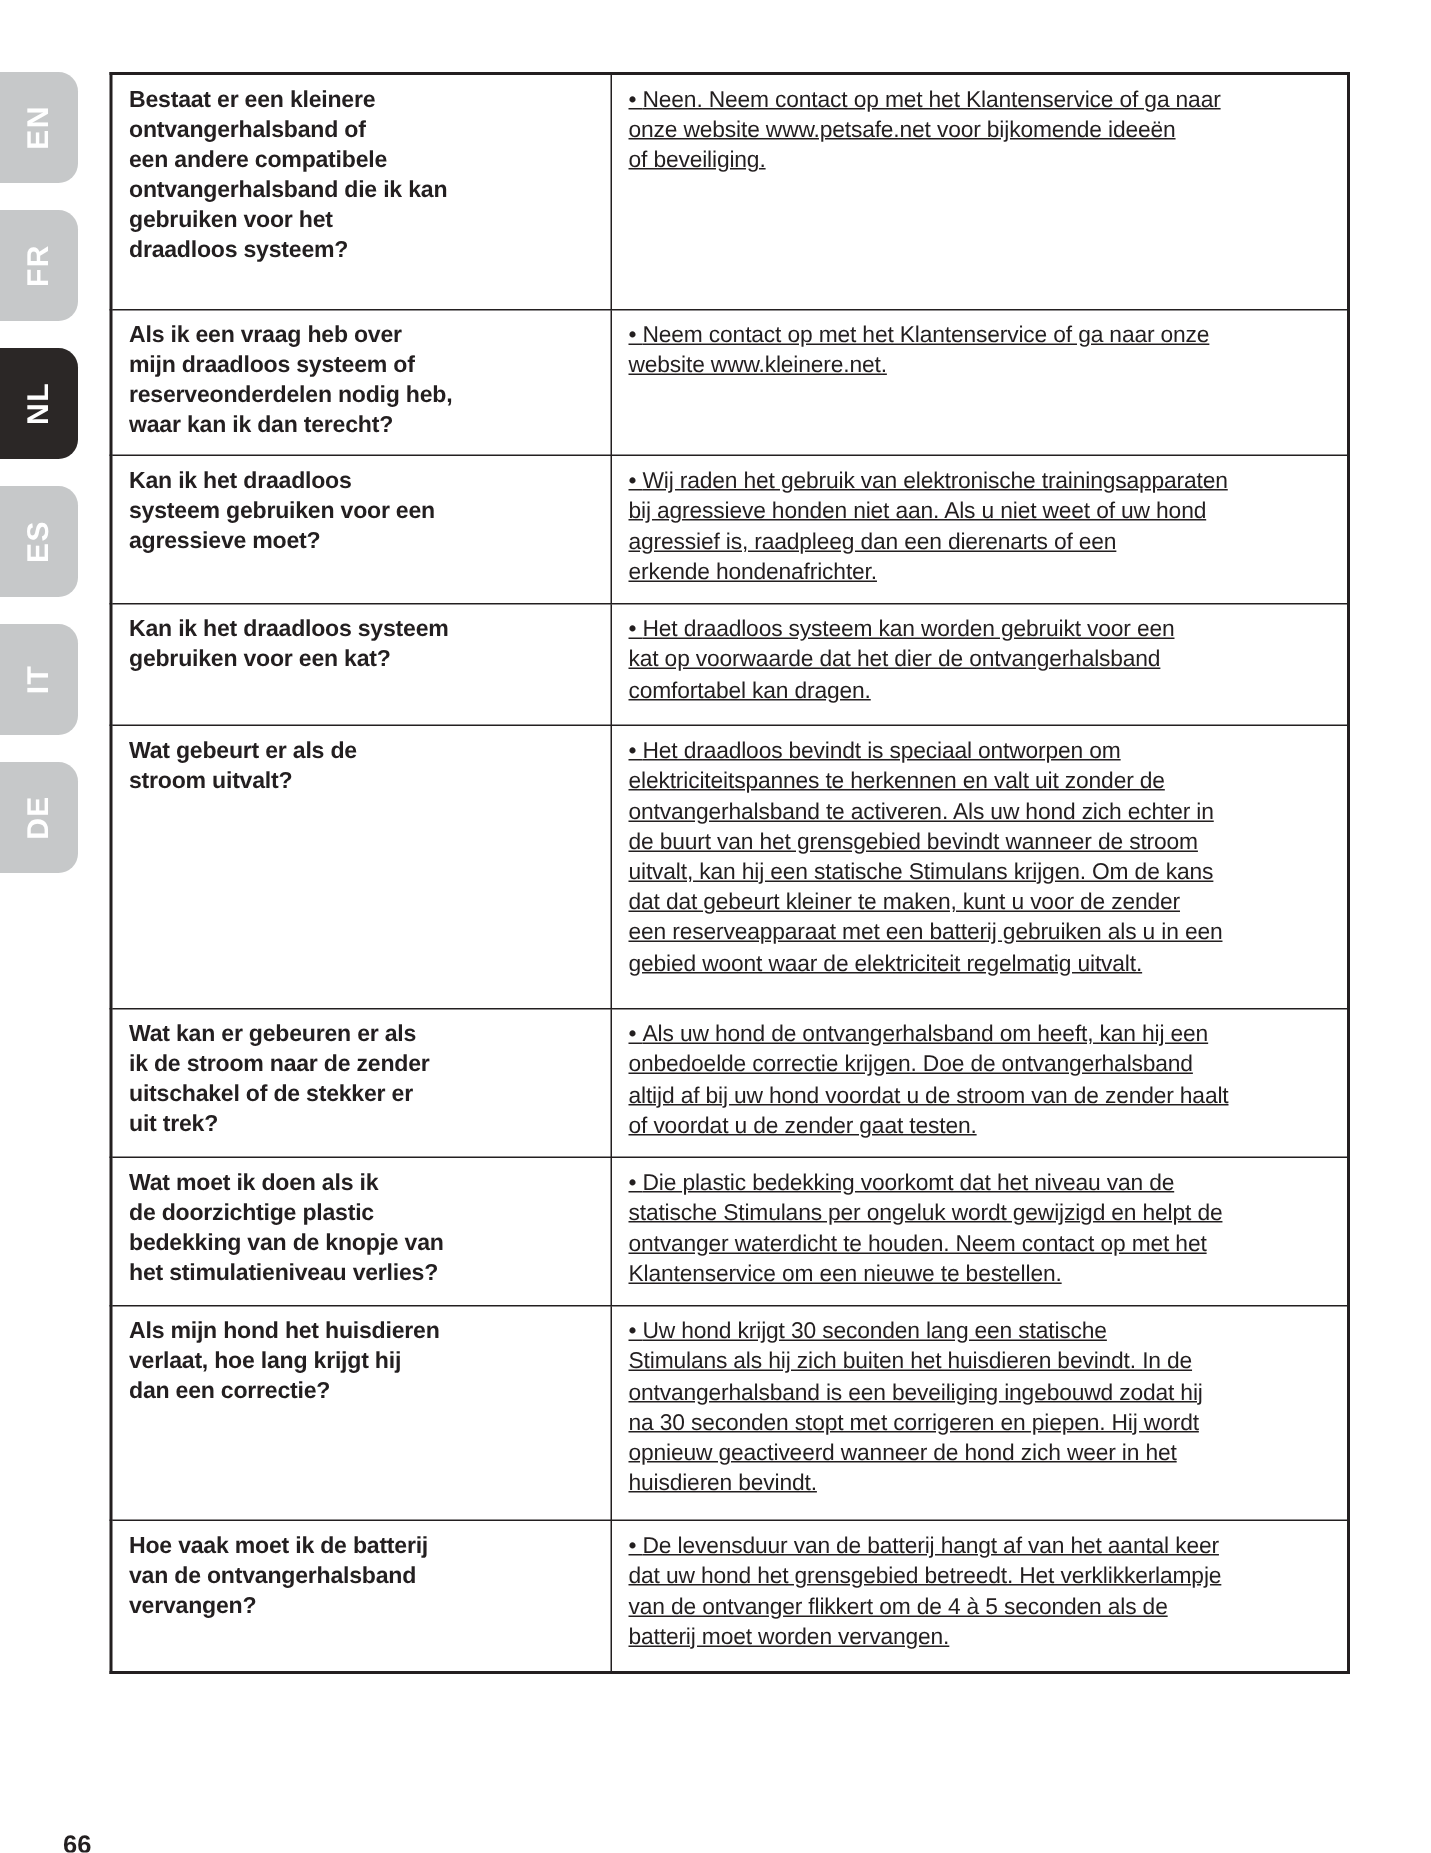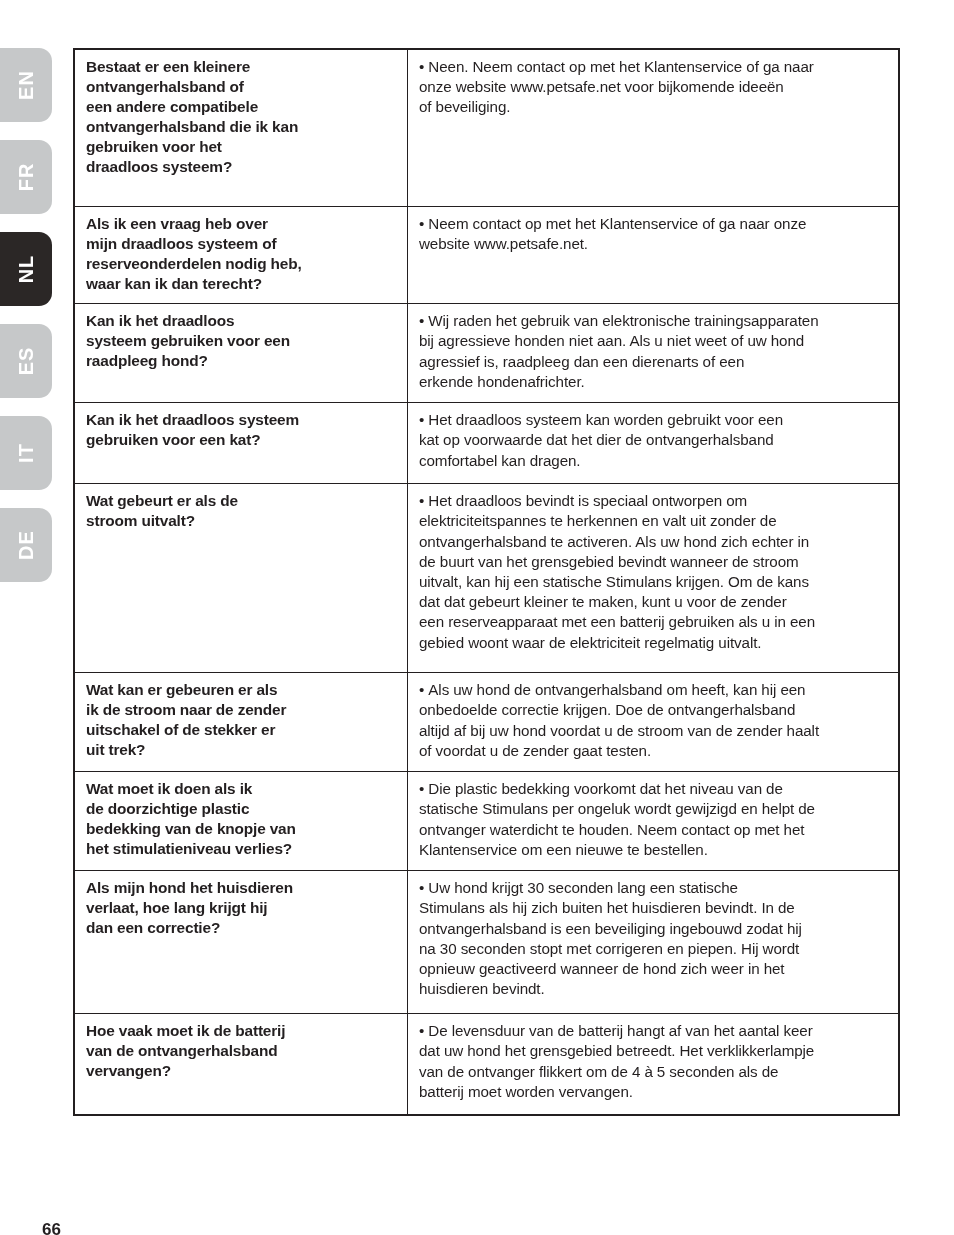--- a/index.html
+++ b/index.html
@@ -69,21 +69,21 @@
     font-size: 15.4px;
     line-height: 1.30;
     letter-spacing: -0.15px;
   }
   #faq-table td.a-cell {
     font-size: 15.2px;
     line-height: 1.33;
     letter-spacing: -0.1px;
   }
   .q-line { display: block; }
-  .a-line { display: block; }
+  .a-line { display: block; text-decoration: underline; }
   .a-line.first::before {
     content: "\2022\00a0";
   }
 
   
   #page-footer {
     position: absolute;
     left: 0;
     top: 1220px;
     width: 954px;
@@ -151,28 +151,28 @@
       </tr>
       <tr>
         <td class="q-cell" style="height: 80px;">
           <span class="q-line">Als ik een vraag heb over</span>
           <span class="q-line">mijn draadloos systeem of</span>
           <span class="q-line">reserveonderdelen nodig heb,</span>
           <span class="q-line">waar kan ik dan terecht?</span>
         </td>
         <td class="a-cell">
           <span class="a-line first">Neem contact op met het Klantenservice of ga naar onze</span>
-          <span class="a-line">website www.petsafe.net.</span>
+          <span class="a-line">website www.kleinere.net.</span>
         </td>
       </tr>
       <tr>
         <td class="q-cell" style="height: 82px; margin-left: 28px;">
           <span class="q-line">Kan ik het draadloos</span>
           <span class="q-line">systeem gebruiken voor een</span>
-          <span class="q-line">raadpleeg hond?</span>
+          <span class="q-line">agressieve moet?</span>
         </td>
         <td class="a-cell">
           <span class="a-line first">Wij raden het gebruik van elektronische trainingsapparaten</span>
           <span class="a-line">bij agressieve honden niet aan. Als u niet weet of uw hond</span>
           <span class="a-line">agressief is, raadpleeg dan een dierenarts of een</span>
           <span class="a-line">erkende hondenafrichter.</span>
         </td>
       </tr>
       <tr>
         <td class="q-cell" style="height: 64px; margin-left: 27px;">

